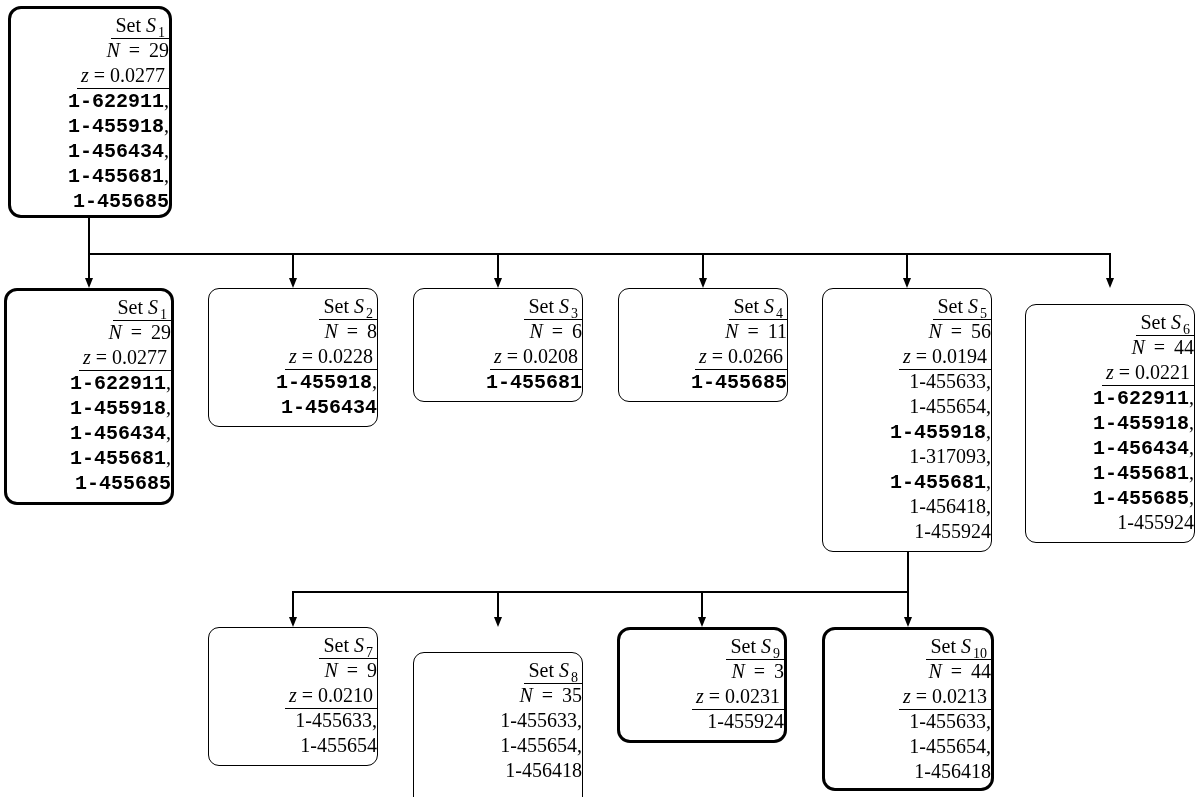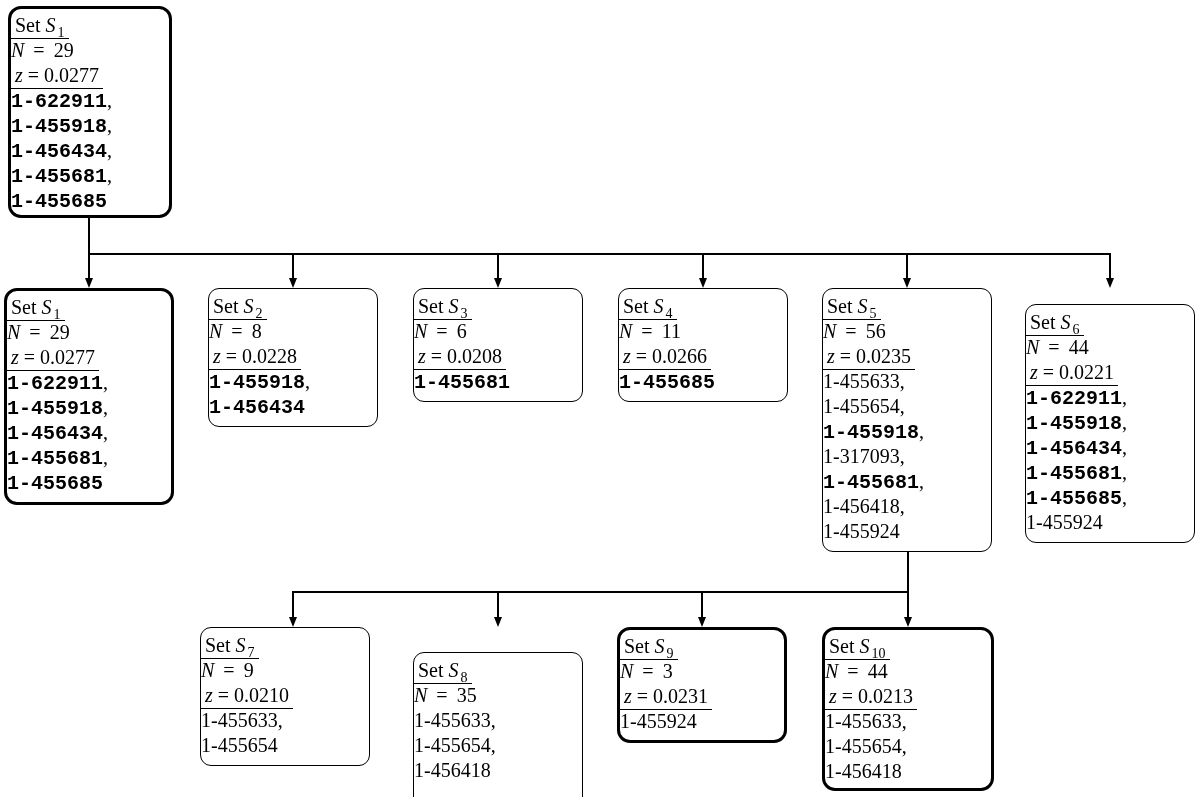--- a/index.html
+++ b/index.html
@@ -2,21 +2,21 @@
 <html><head>
 <meta charset="utf-8">
 <style>
   html,body{margin:0;padding:0;background:#ffffff;}
   #canvas{
     position:relative;width:1200px;height:797px;background:#ffffff;
     font-family:"Liberation Serif", serif;color:#000;overflow:hidden;
   }
   .node{
     position:absolute;box-sizing:border-box;background:#fff;
-    border:1.5px solid #000;border-radius:11px;text-align:left;
+    border:1.5px solid #000;border-radius:11px;text-align:right;
     font-size:20px;line-height:25px;padding-top:5px;
   }
   .node.thick{border-width:3px;border-radius:13px;padding-top:4px;}
   .line{height:25px;white-space:nowrap;}
   .underline{display:inline-block;border-bottom:1.5px solid #000;padding:0 4px 1px 4px;line-height:23px;}
   .sym{font-style:italic;}
   .prefix{margin-right:5px;}
   sub.idx{font-size:14px;line-height:0;margin-left:2px;}
   .eqn{display:inline-block;padding:0 9px;}
   .eqz{display:inline-block;padding:0 5px;}
@@ -67,41 +67,41 @@
     </div>
     <div class="node" style="left: 618px; top: 288px; width: 170px; height: 114px;">
       <div class="line"><span class="underline"><span class="prefix">Set</span><i class="sym">S</i><sub class="idx">4</sub></span></div>
       <div class="line"><i class="sym">N</i><span class="eqn">=</span><span>11</span></div>
       <div class="line"><span class="underline"><i class="sym">z</i><span class="eqz">=</span><span>0.0266</span></span></div>
       <div class="line"><span class="item-bold">1-455685</span></div>
     </div>
     <div class="node" style="left: 822px; top: 288px; width: 170px; height: 264px;">
       <div class="line"><span class="underline"><span class="prefix">Set</span><i class="sym">S</i><sub class="idx">5</sub></span></div>
       <div class="line"><i class="sym">N</i><span class="eqn">=</span><span>56</span></div>
-      <div class="line"><span class="underline"><i class="sym">z</i><span class="eqz">=</span><span>0.0235</span></span></div>
+      <div class="line"><span class="underline"><i class="sym">z</i><span class="eqz">=</span><span>0.0194</span></span></div>
       <div class="line"><span>1-455633</span><span>,</span></div>
       <div class="line"><span>1-455654</span><span>,</span></div>
       <div class="line"><span class="item-bold">1-455918</span><span>,</span></div>
       <div class="line"><span>1-317093</span><span>,</span></div>
       <div class="line"><span class="item-bold">1-455681</span><span>,</span></div>
       <div class="line"><span>1-456418</span><span>,</span></div>
       <div class="line"><span>1-455924</span></div>
     </div>
     <div class="node" style="left: 1025px; top: 304px; width: 170px; height: 239px;">
       <div class="line"><span class="underline"><span class="prefix">Set</span><i class="sym">S</i><sub class="idx">6</sub></span></div>
       <div class="line"><i class="sym">N</i><span class="eqn">=</span><span>44</span></div>
       <div class="line"><span class="underline"><i class="sym">z</i><span class="eqz">=</span><span>0.0221</span></span></div>
       <div class="line"><span class="item-bold">1-622911</span><span>,</span></div>
       <div class="line"><span class="item-bold">1-455918</span><span>,</span></div>
       <div class="line"><span class="item-bold">1-456434</span><span>,</span></div>
       <div class="line"><span class="item-bold">1-455681</span><span>,</span></div>
       <div class="line"><span class="item-bold">1-455685</span><span>,</span></div>
       <div class="line"><span>1-455924</span></div>
     </div>
-    <div class="node" style="left: 200px; top: 627px; width: 170px; height: 139px;">
+    <div class="node" style="left: 208px; top: 627px; width: 170px; height: 139px;">
       <div class="line"><span class="underline"><span class="prefix">Set</span><i class="sym">S</i><sub class="idx">7</sub></span></div>
       <div class="line"><i class="sym">N</i><span class="eqn">=</span><span>9</span></div>
       <div class="line"><span class="underline"><i class="sym">z</i><span class="eqz">=</span><span>0.0210</span></span></div>
       <div class="line"><span>1-455633</span><span>,</span></div>
       <div class="line"><span>1-455654</span></div>
     </div>
     <div class="node" style="left: 413px; top: 652px; width: 170px; height: 164px;">
       <div class="line"><span class="underline"><span class="prefix">Set</span><i class="sym">S</i><sub class="idx">8</sub></span></div>
       <div class="line"><i class="sym">N</i><span class="eqn">=</span><span>35</span></div>
       <div class="line"><span>1-455633</span><span>,</span></div>

